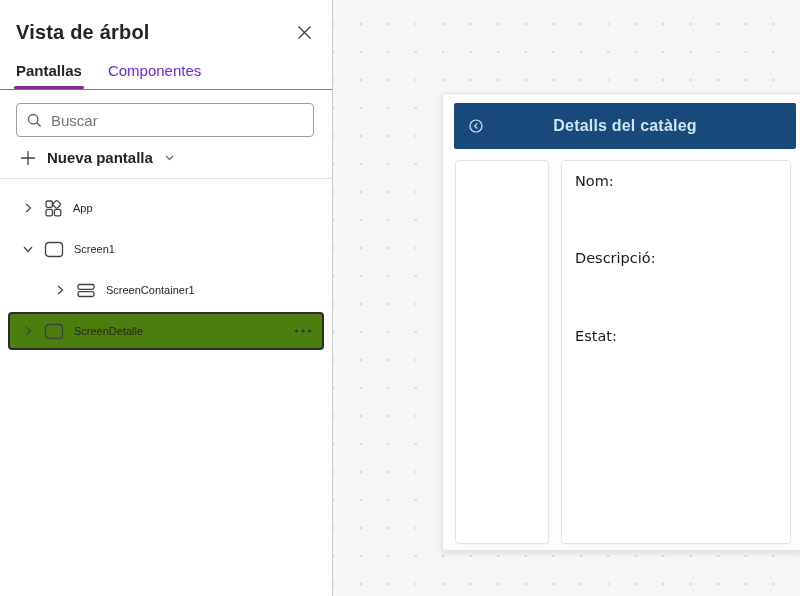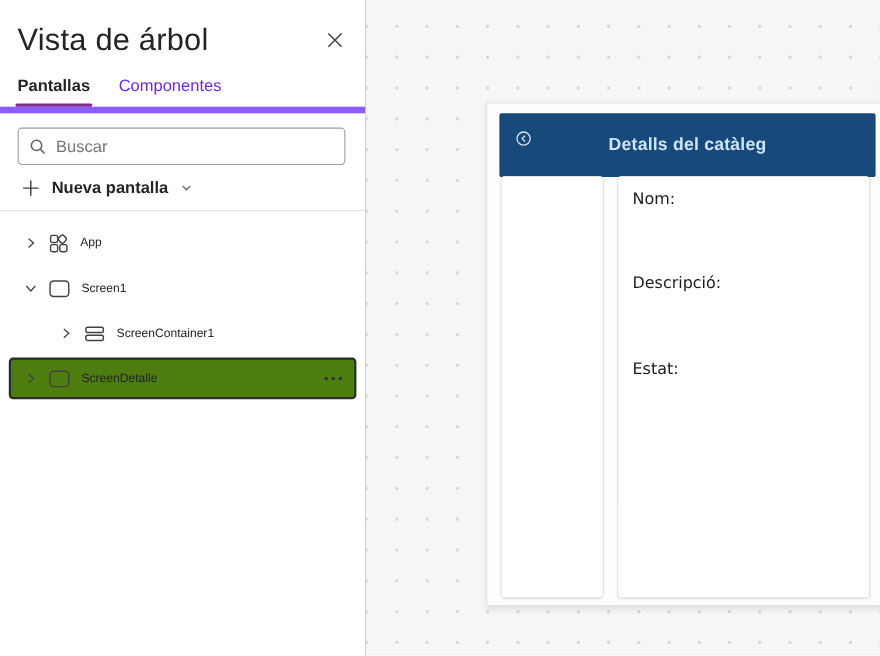--- a/index.html
+++ b/index.html
@@ -16,29 +16,29 @@
     width: 333px; min-width: 333px; height: 596px;
     background: #ffffff;
     border-right: 1px solid #c8c8c8;
     display: flex; flex-direction: column;
     position: relative;
   }
   .panel-header {
     display: flex; align-items: center; justify-content: space-between;
     padding: 20px 16px 10px 16px;
   }
-  .panel-title { font-size: 28px; font-weight: 400; color: #242424; letter-spacing: 0.2px; }
+  .panel-title { font-size: 20px; font-weight: 700; color: #242424; letter-spacing: 0.2px; }
   .close-btn {
     width: 24px; height: 24px; border: none; background: transparent;
     display: flex; align-items: center; justify-content: center; cursor: pointer;
     color: #424242;
   }
   .tabs {
     display: flex; gap: 26px; padding: 0 16px;
-    border-bottom: 6px solid #8b5cf6;
+    border-bottom: 1px solid #8b5cf6;
   }
   .tab {
     position: relative; padding: 8px 0 10px 0; font-size: 15px; cursor: pointer;
     background: none; border: none; font-family: inherit;
   }
   .tab.active { font-weight: 700; color: #242424; }
   .tab.inactive { color: #6d28d9; font-weight: 400; }
   .tab.active::after {
     content: ""; position: absolute; left: -2px; right: -2px; bottom: 0;
     height: 3px; border-radius: 2px; background: #7f2d91;
@@ -85,21 +85,21 @@
     background-position: 14px 10px;
   }
   .app-card {
     position: absolute; left: 109px; top: 93px; width: 364px; height: 458px;
     background: #fdfdfd;
     border: 1px solid #e3e3e3;
     box-shadow: 0 2px 6px rgba(0,0,0,0.10);
     border-radius: 2px;
   }
   .app-header {
-    position: absolute; left: 11px; top: 9px; width: 342px; height: 58px;
+    position: absolute; left: 11px; top: 9px; width: 342px; height: 46px;
     border-radius: 2px;
     display: flex; align-items: center; justify-content: center;
   }
   .app-header-title { font-size: 16px; font-weight: 600; letter-spacing: 0.2px; }
   .back-circle {
     position: absolute; left: 15px; top: 16px; width: 14px; height: 14px;
     display: flex;
   }
   .inner-panel {
     position: absolute; background: #ffffff;

